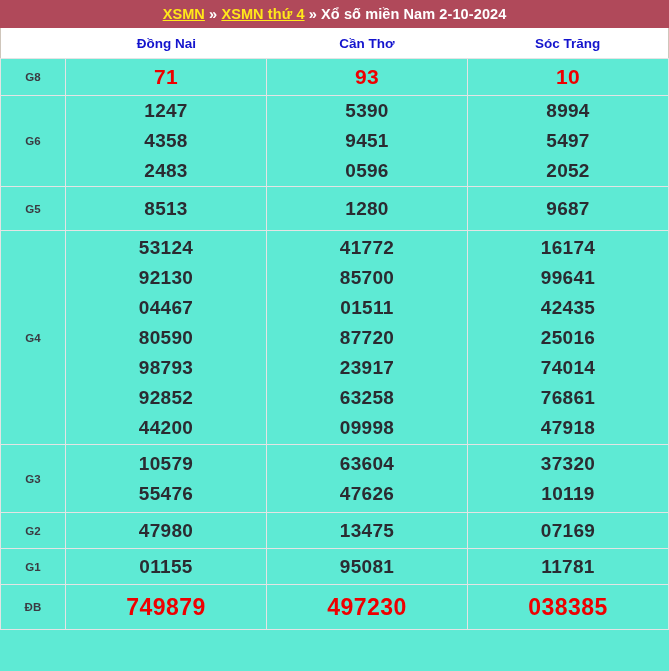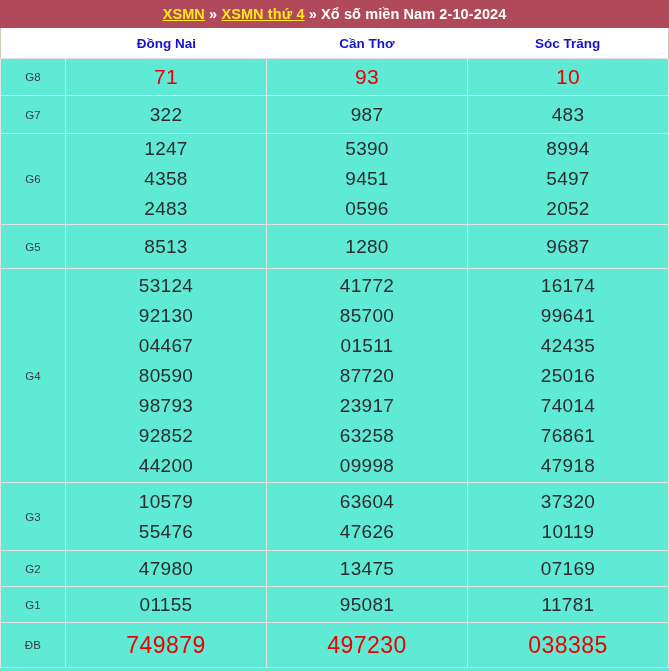--- a/index.html
+++ b/index.html
@@ -74,27 +74,27 @@
   table.results td {
     border: 1px solid #e4e4e4;
     vertical-align: middle;
     padding: 0;
   }
   td.glabel {
     width: 65px;
     text-align: center;
     font-size: 11.5px;
     color: #3b3b42;
-    font-weight: normal;
+    font-weight: bold;
     letter-spacing: 0.2px;
   }
   td.gval {
     text-align: center;
     color: #2b2b31;
-    font-weight: normal;
+    font-weight: bold;
     font-size: 19px;
     line-height: 30px;
     letter-spacing: 0.3px;
   }
   td.gval .num { display: block; }
 
   tr.row-g8 td.gval { color: #ee0000; font-size: 21px; }
   tr.row-g8 { height: 37px; }
   tr.row-g7 { height: 38px; }
   tr.row-g6 { height: 91px; }
@@ -148,32 +148,20 @@
           <td class="gval">
             <span class="num">71</span>
           </td>
           <td class="gval">
             <span class="num">93</span>
           </td>
           <td class="gval">
             <span class="num">10</span>
           </td>
         </tr>
-        <tr class="row-g7">
-          <td class="glabel">G7</td>
-          <td class="gval">
-            <span class="num">322</span>
-          </td>
-          <td class="gval">
-            <span class="num">987</span>
-          </td>
-          <td class="gval">
-            <span class="num">483</span>
-          </td>
-        </tr>
         <tr class="row-g6">
           <td class="glabel">G6</td>
           <td class="gval">
             <span class="num">1247</span>
             <span class="num">4358</span>
             <span class="num">2483</span>
           </td>
           <td class="gval">
             <span class="num">5390</span>
             <span class="num">9451</span>

